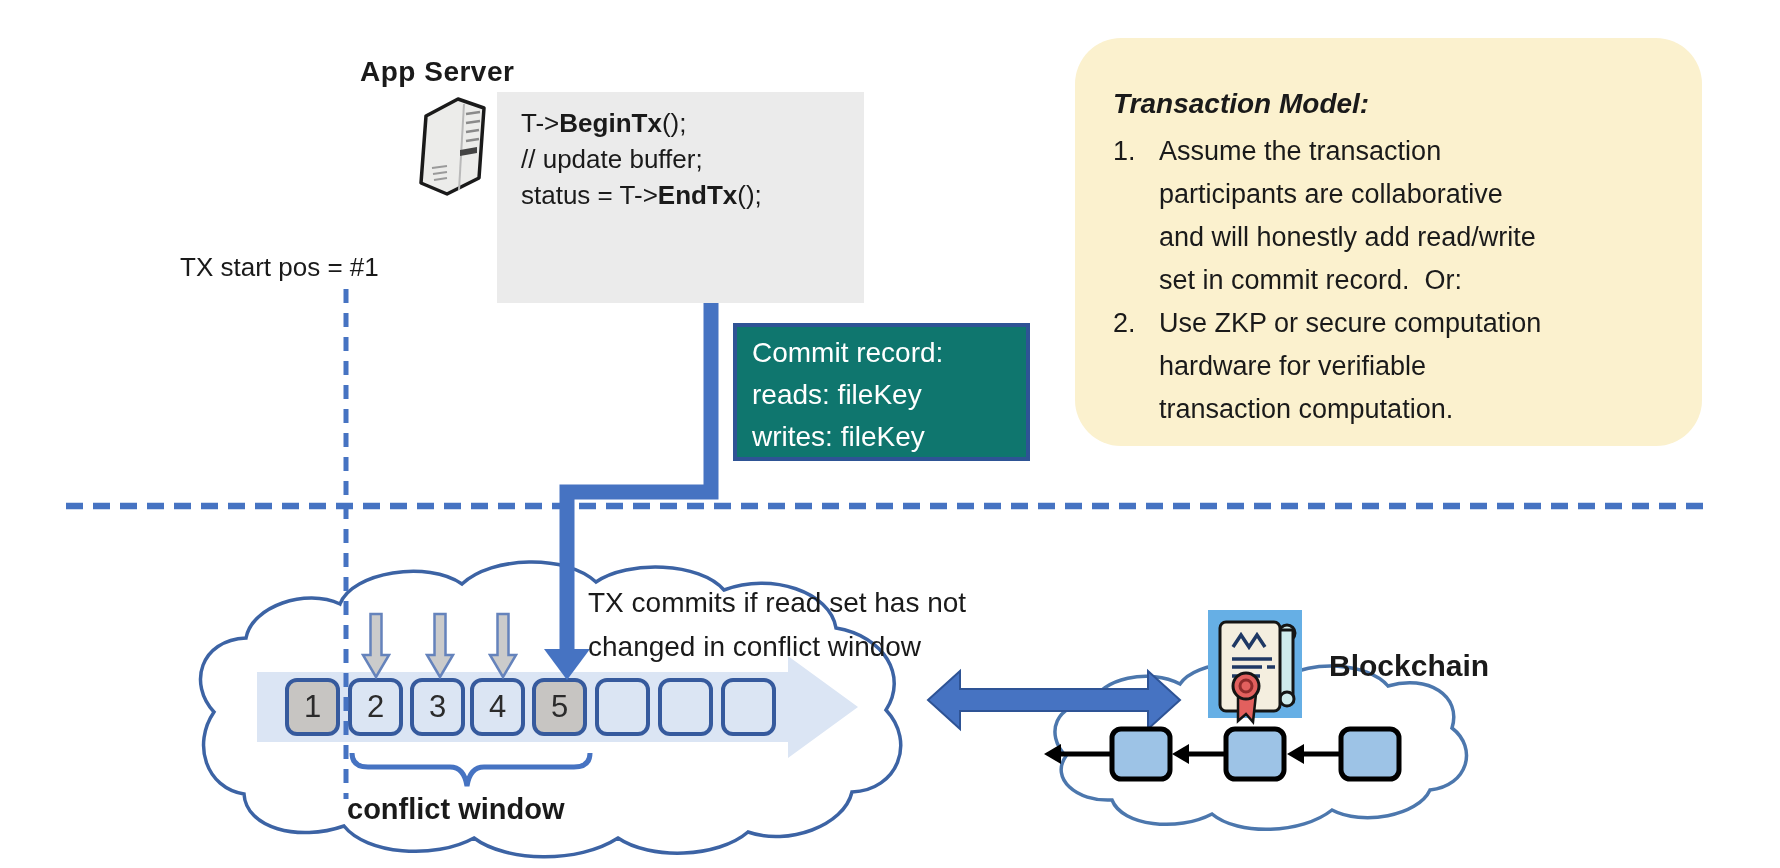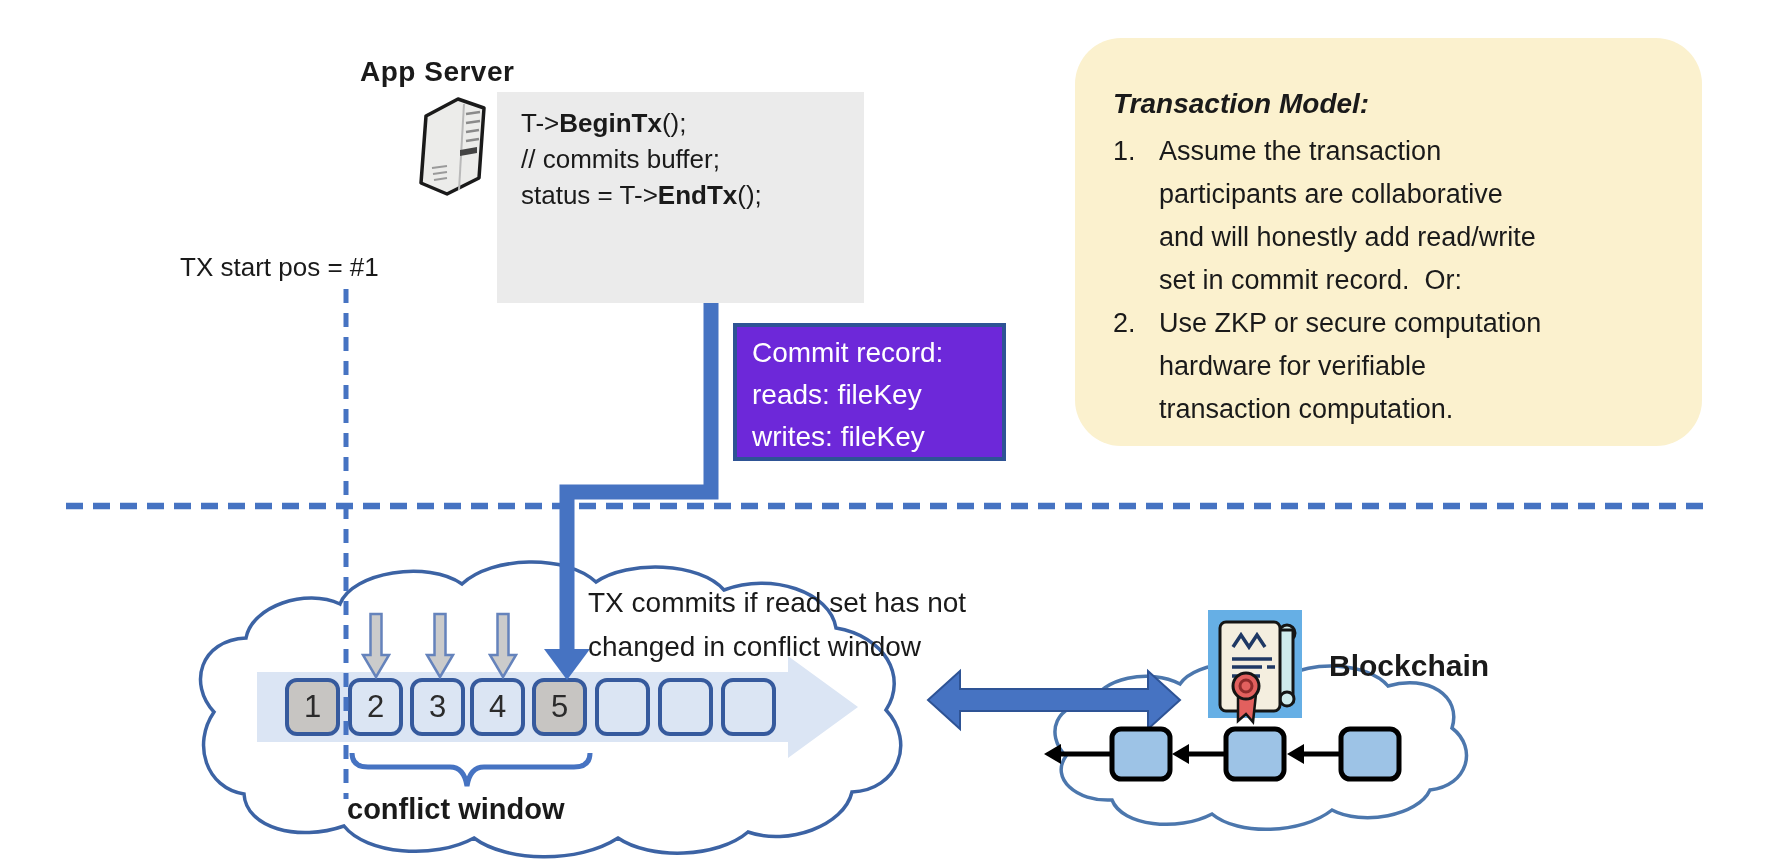--- a/index.html
+++ b/index.html
@@ -16,21 +16,21 @@
 
   
   .codebox{left:497px;top:92px;width:367px;height:211px;background:#EBEBEB;
            padding:13px 0 0 24px;box-sizing:border-box;font-size:26px;line-height:36px;}
   .codebox .b{font-weight:bold;}
 
   
   .txstart{left:180px;top:252px;font-size:26px;}
 
   
-  .commitbox{left:733px;top:323px;width:273px;height:138px;background:#6d28d9;
+  .commitbox{left:733px;top:323px;width:297px;height:138px;background:#0f766e;
              border:4px solid #2E5395;box-sizing:border-box;color:#fff;
              padding:5px 0 4px 15px;font-size:28px;line-height:42px;}
 
   
   .note{left:1075px;top:38px;width:627px;height:408px;background:#FBF1CE;border-radius:46px;
         box-sizing:border-box;padding:50px 30px 14px 38px;}
   .note-title{font-size:28px;font-weight:bold;font-style:italic;margin-bottom:10px;}
   .note-list{display:grid;grid-template-columns:46px 1fr;font-size:27px;line-height:43px;}
 
   
@@ -131,21 +131,21 @@
       <path d="M466,114 L480,112 M466,123 L480,121 M466,132 L479,130 M466,141 L479,139" stroke="#8a8a8a" stroke-width="2.5"></path>
       <path d="M460,150 l17,-3 0,6 -17,3 z" fill="#444"></path>
       <path d="M432,168 l15,-2 M433,174 l14,-2 M434,180 l13,-2" stroke="#9a9a9a" stroke-width="2"></path>
     </g>
   </svg>
 
   <div class="abs app-title">App Server</div>
 
   <div class="abs codebox">
     <div><span>T-&gt;</span><span class="b">BeginTx</span><span>();</span></div>
-    <div><span>// commits buffer;</span></div>
+    <div><span>// update buffer;</span></div>
     <div><span>status = T-&gt;</span><span class="b">EndTx</span><span>();</span></div>
   </div>
 
   <div class="abs txstart">TX start pos = #1</div>
 
   <div class="abs commitbox">
     <div>Commit record:</div>
     <div>reads: fileKey</div>
     <div>writes: fileKey</div>
   </div>

